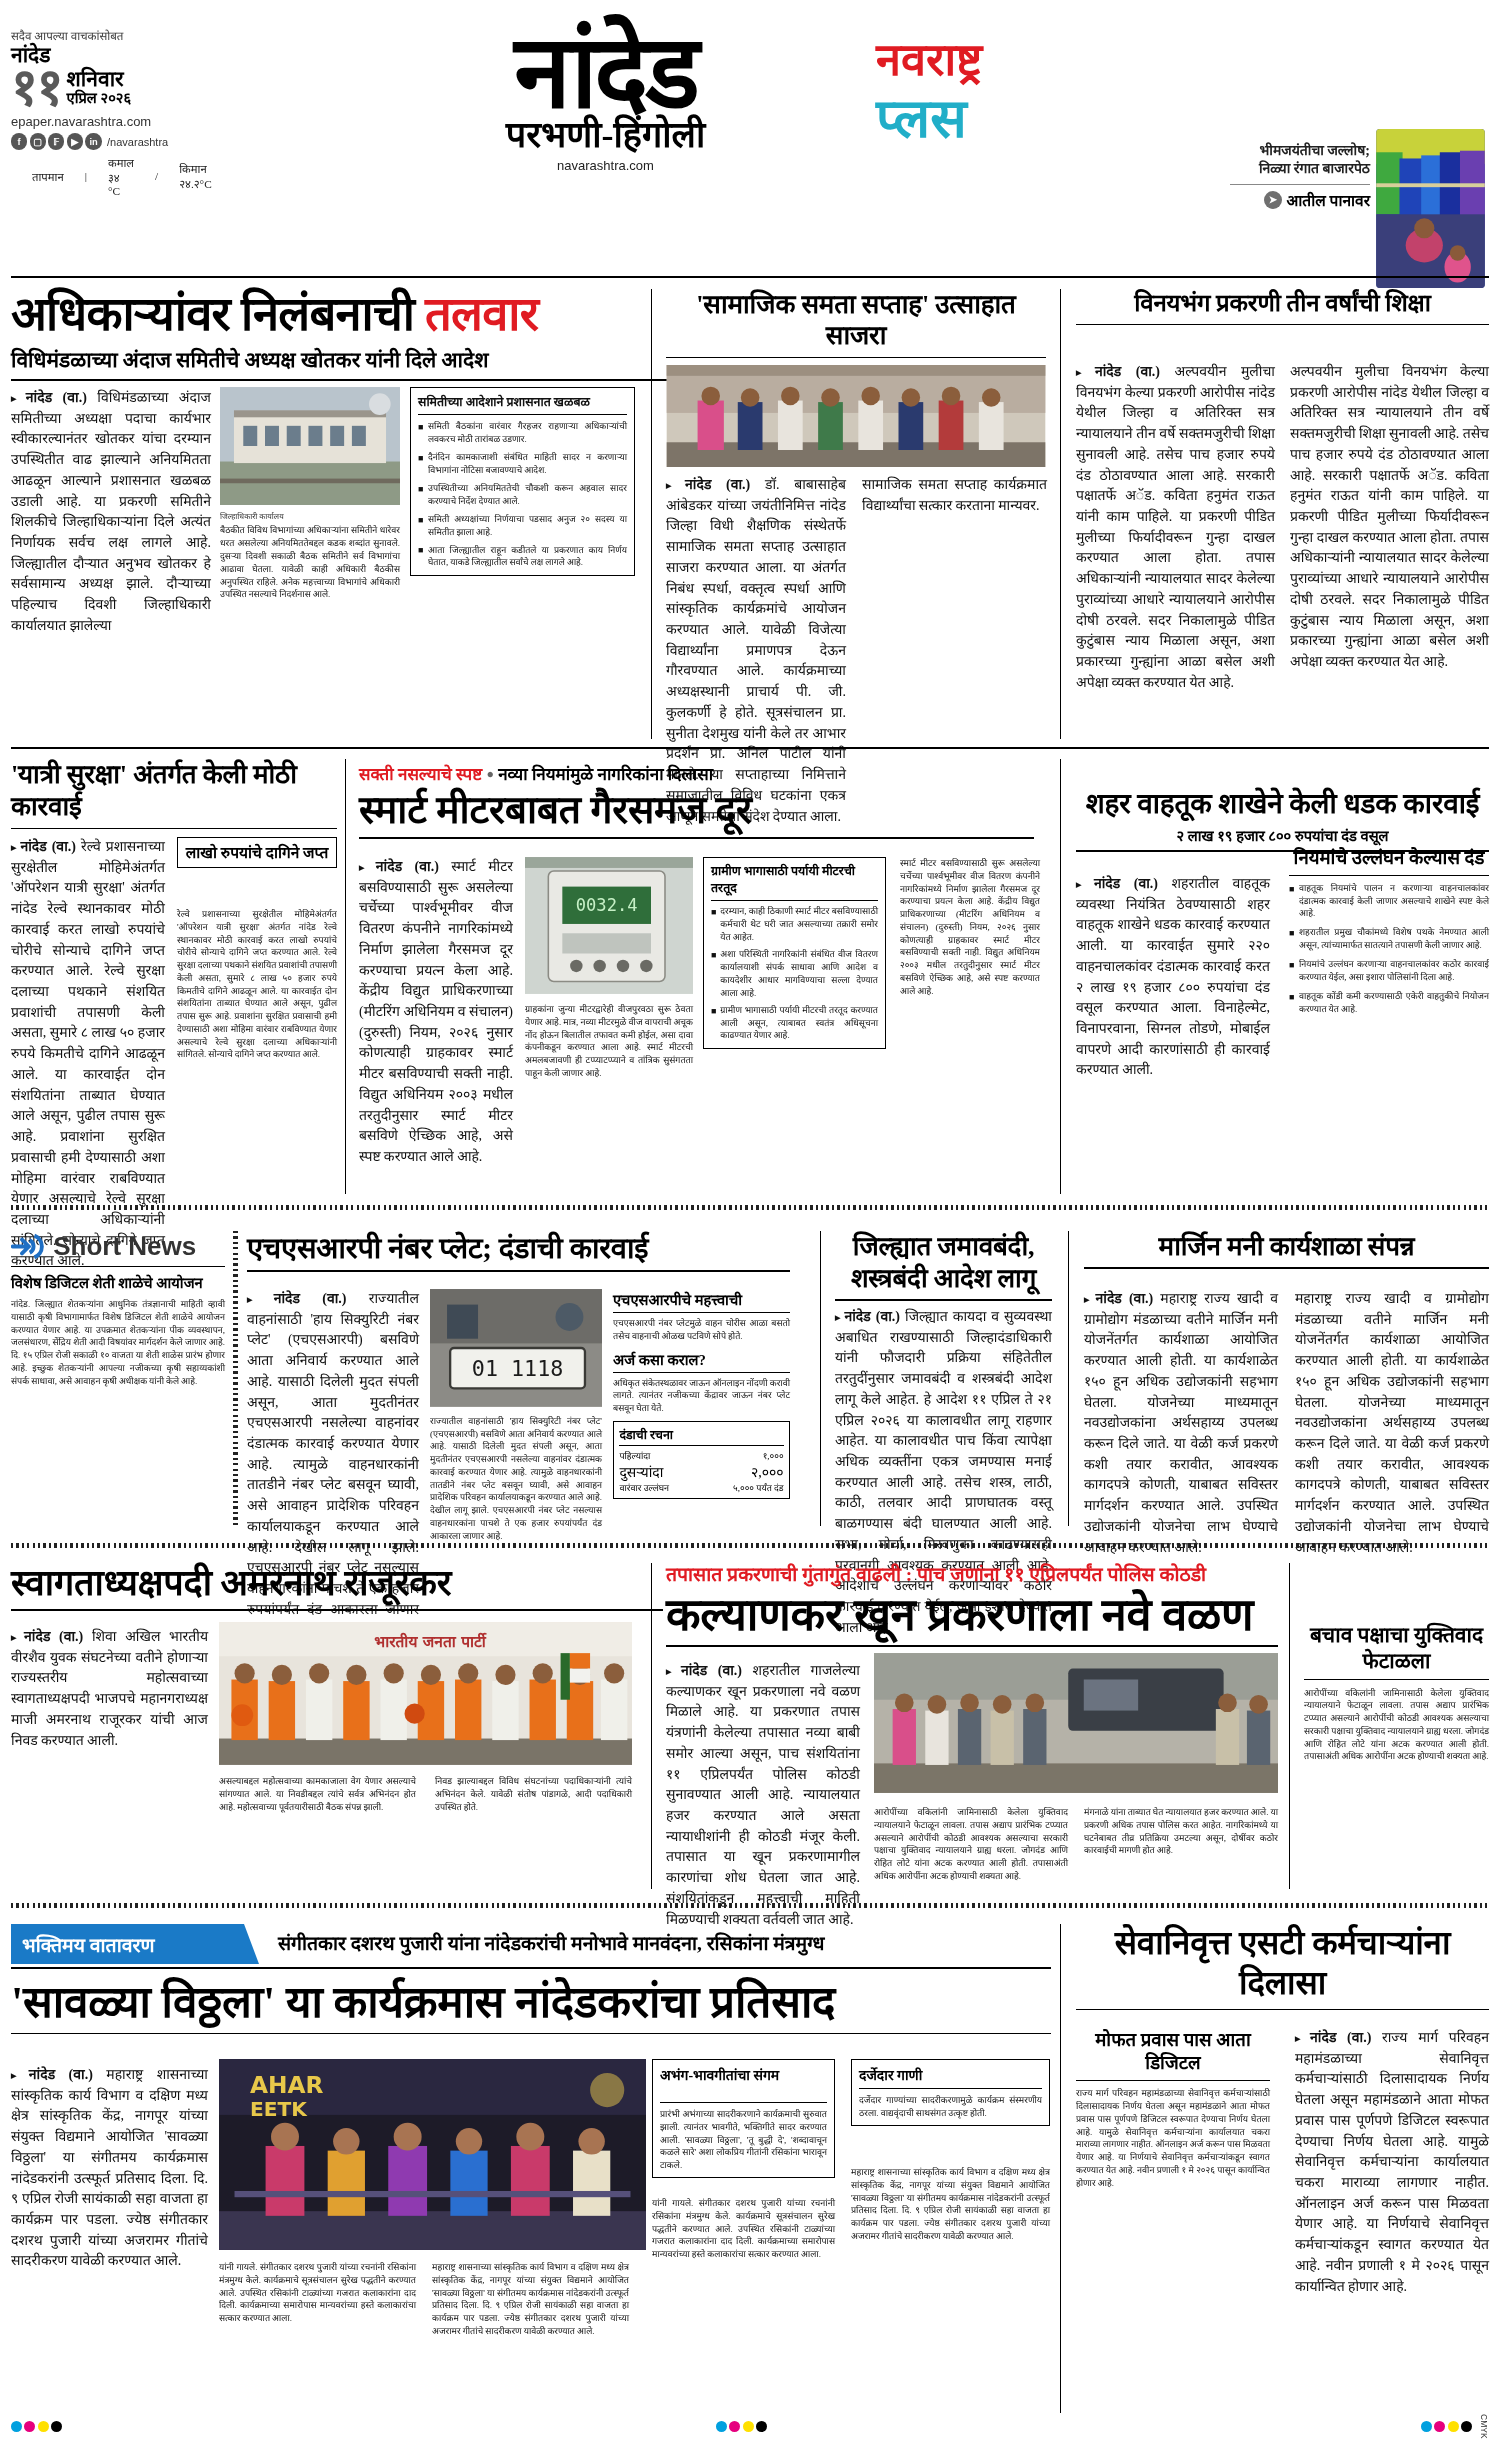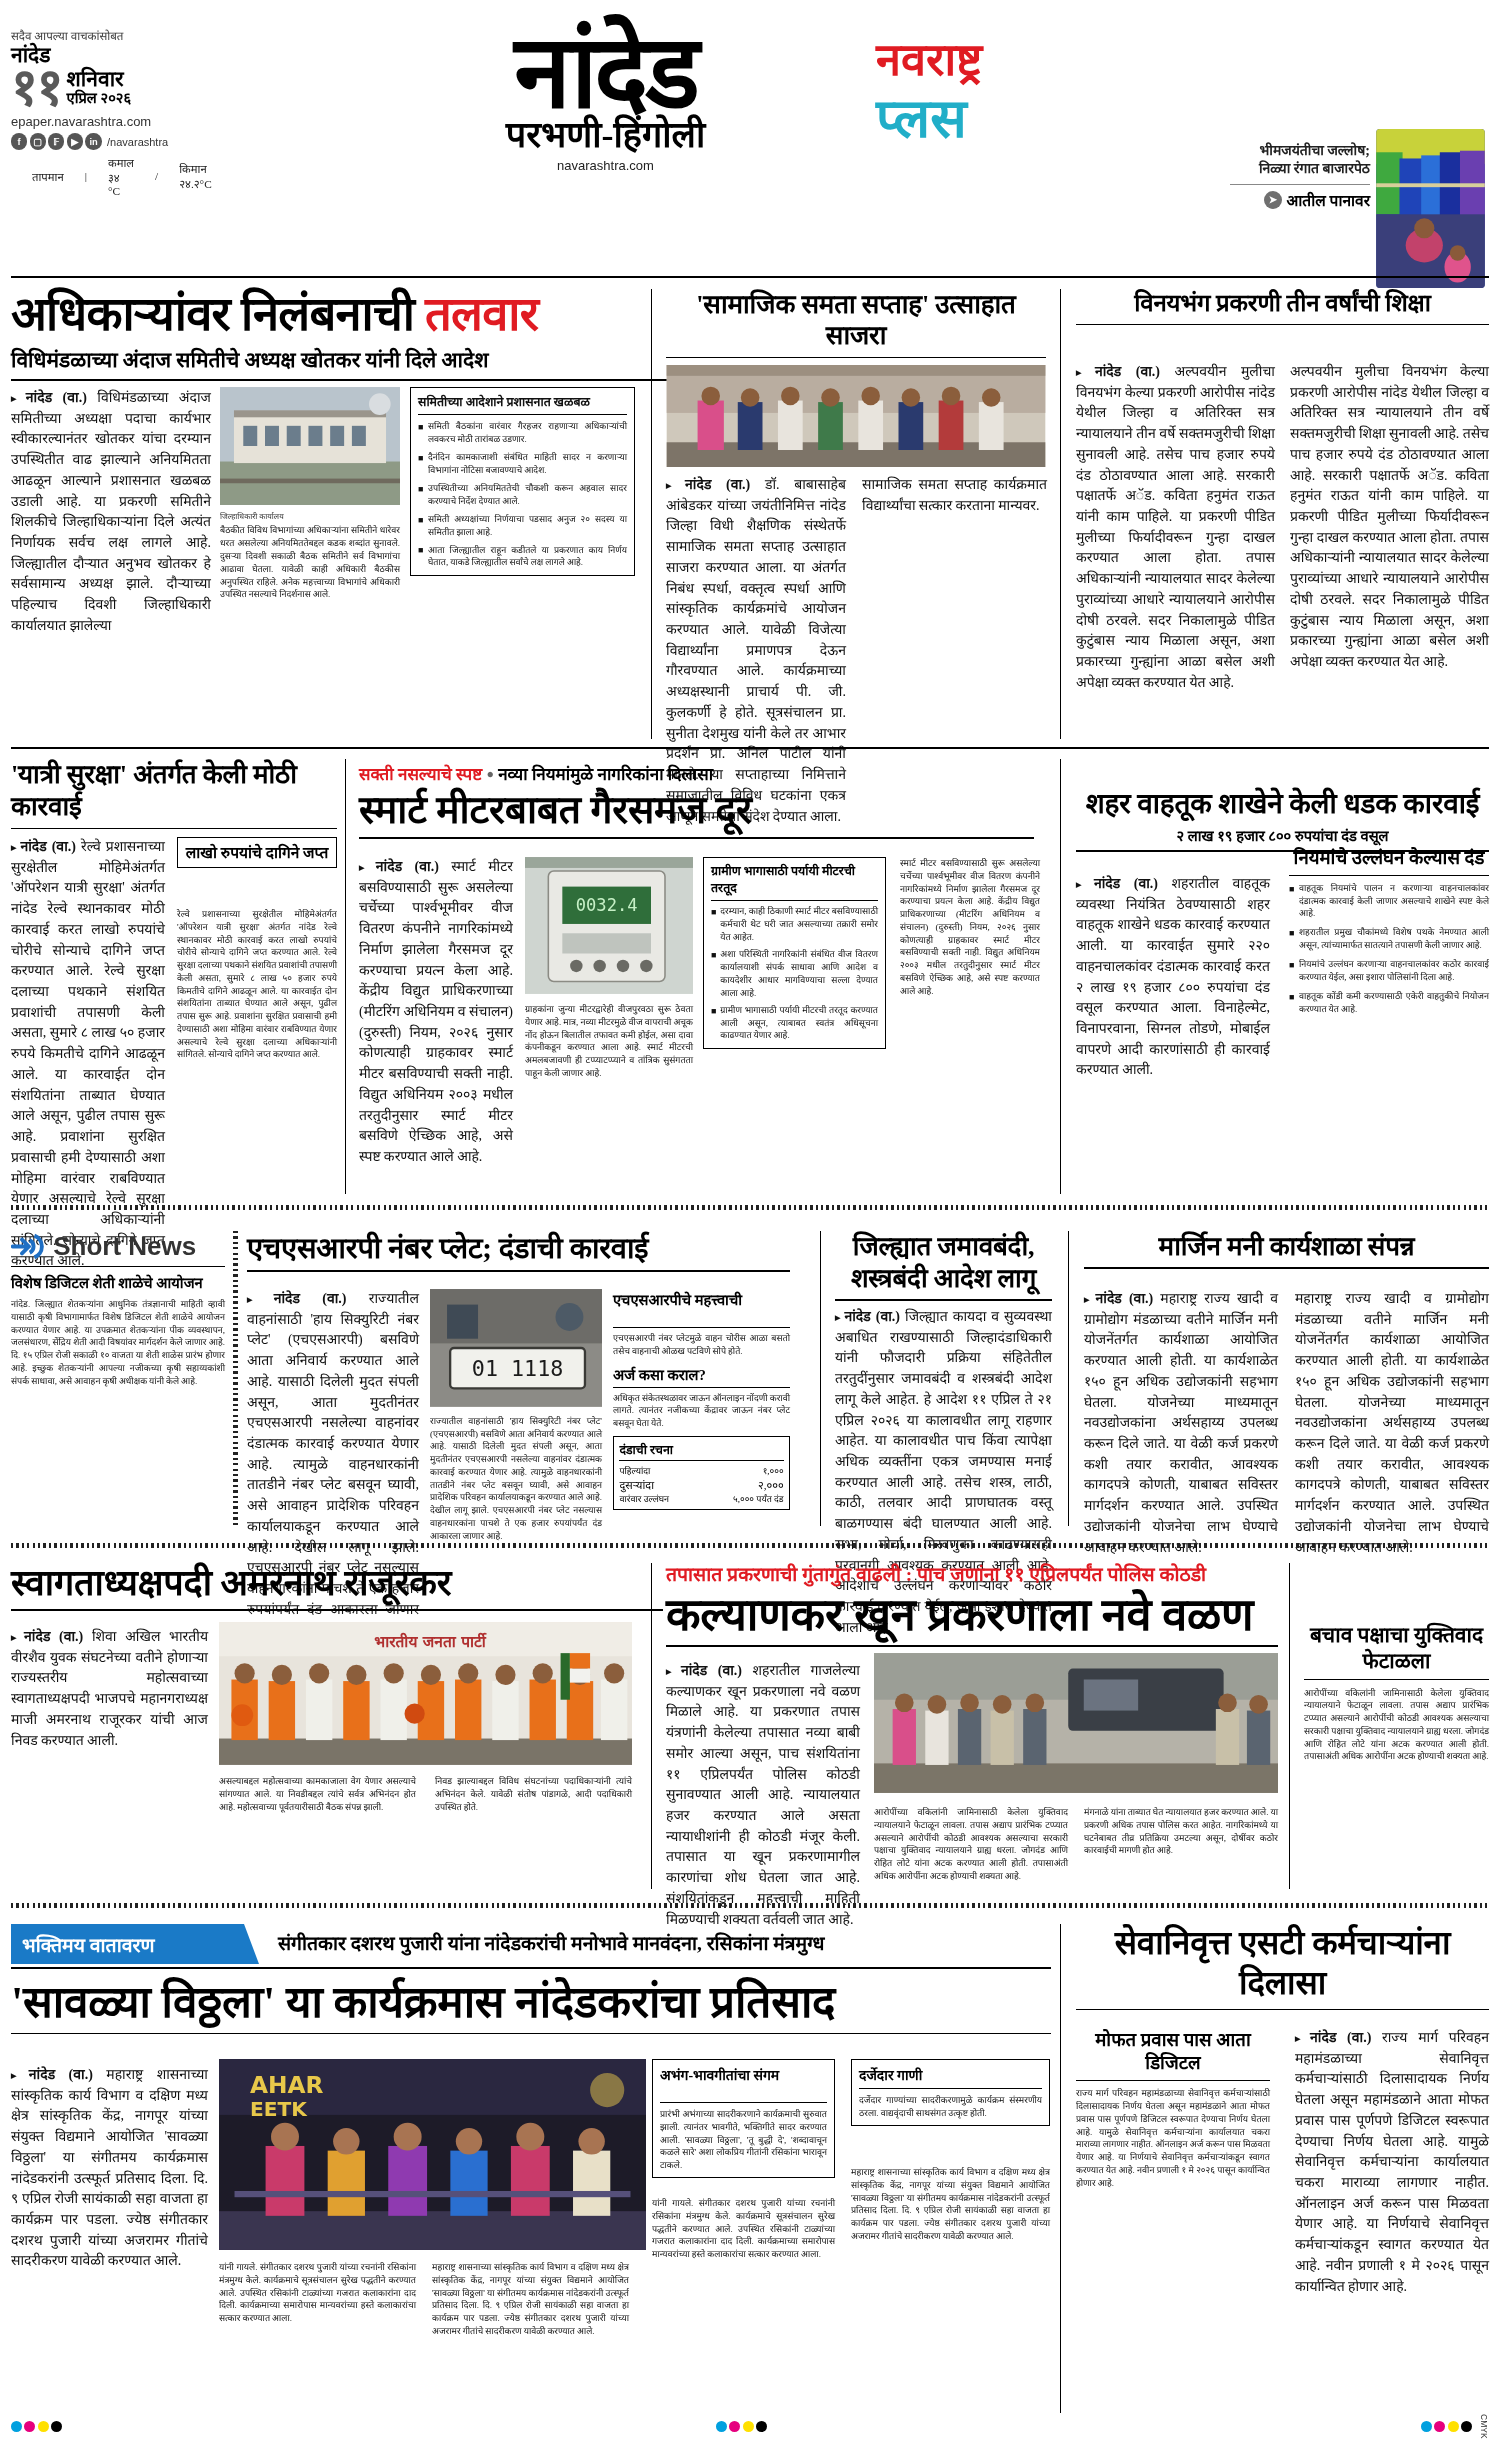--- a/index.html
+++ b/index.html
@@ -379,31 +379,31 @@
       <rect width="222" height="152" fill="#8c8b86"></rect>
       <rect x="0" y="0" width="222" height="70" fill="#6d6c68"></rect>
       <rect x="26" y="76" width="174" height="52" rx="5" fill="#f1f1ec" stroke="#3a3a36" stroke-width="3"></rect>
       <text x="113" y="112" font-size="28" fill="#1a1a1a" text-anchor="middle" font-family="DejaVu Sans Mono, monospace">01 1118</text>
       <rect x="22" y="20" width="40" height="44" fill="#3f4a55"></rect>
       <circle cx="180" cy="36" r="18" fill="#4d5a66"></circle>
     </svg>
     <div class="body-text dev sm" style="margin-top:3.9px;">राज्यातील वाहनांसाठी 'हाय सिक्युरिटी नंबर प्लेट' (एचएसआरपी) बसविणे आता अनिवार्य करण्यात आले आहे. यासाठी दिलेली मुदत संपली असून, आता मुदतीनंतर एचएसआरपी नसलेल्या वाहनांवर दंडात्मक कारवाई करण्यात येणार आहे. त्यामुळे वाहनधारकांनी तातडीने नंबर प्लेट बसवून घ्यावी, असे आवाहन प्रादेशिक परिवहन कार्यालयाकडून करण्यात आले आहे. देखील लागू झाले. एचएसआरपी नंबर प्लेट नसल्यास वाहनधारकांना पाचशे ते एक हजार रुपयांपर्यंत दंड आकारला जाणार आहे.</div>
   </div>
   <div style="position:absolute;left:613px;top:1289px;width:177px;">
-    <div class="dev" style="font-size:14.7px;font-weight:bold;border-bottom:0.8px solid #000;padding-bottom:18px;">एचएसआरपीचे महत्त्वाची</div>
+    <div class="dev" style="font-size:14.7px;font-weight:bold;border-bottom:0.8px solid #000;padding-bottom:3px;">एचएसआरपीचे महत्त्वाची</div>
     <div class="body-text dev sm" style="margin-top:3.9px;">एचएसआरपी नंबर प्लेटमुळे वाहन चोरीस आळा बसतो तसेच वाहनाची ओळख पटविणे सोपे होते.</div>
     <div class="dev" style="font-size:14.7px;font-weight:bold;margin-top:6.2px;border-bottom:0.8px solid #000;padding-bottom:3.1px;">अर्ज कसा कराल?</div>
     <div class="body-text dev sm" style="margin-top:3.9px;">अधिकृत संकेतस्थळावर जाऊन ऑनलाइन नोंदणी करावी लागते. त्यानंतर नजीकच्या केंद्रावर जाऊन नंबर प्लेट बसवून घेता येते.</div>
     <div class="boxy" style="margin-top:6.2px;padding:3.9px 5.4px;">
       <div class="dev" style="font-size:12.4px;font-weight:bold;border-bottom:0.8px solid #000;padding-bottom:2.3px;margin-bottom:3.1px;">दंडाची रचना</div>
       <div style="display:flex;justify-content:space-between;font-size:9px;" class="dev">
         <span>पहिल्यांदा</span>
           <span>१,०००</span>
         </div>
-      <div style="display:flex;justify-content:space-between;font-size:11px;" class="dev">
+      <div style="display:flex;justify-content:space-between;font-size:14px;" class="dev">
         <span>दुसऱ्यांदा</span>
           <span>२,०००</span>
         </div>
       <div style="display:flex;justify-content:space-between;font-size:9px;" class="dev">
         <span>वारंवार उल्लंघन</span>
           <span>५,००० पर्यंत दंड</span>
         </div>
     </div>
   </div>
 

